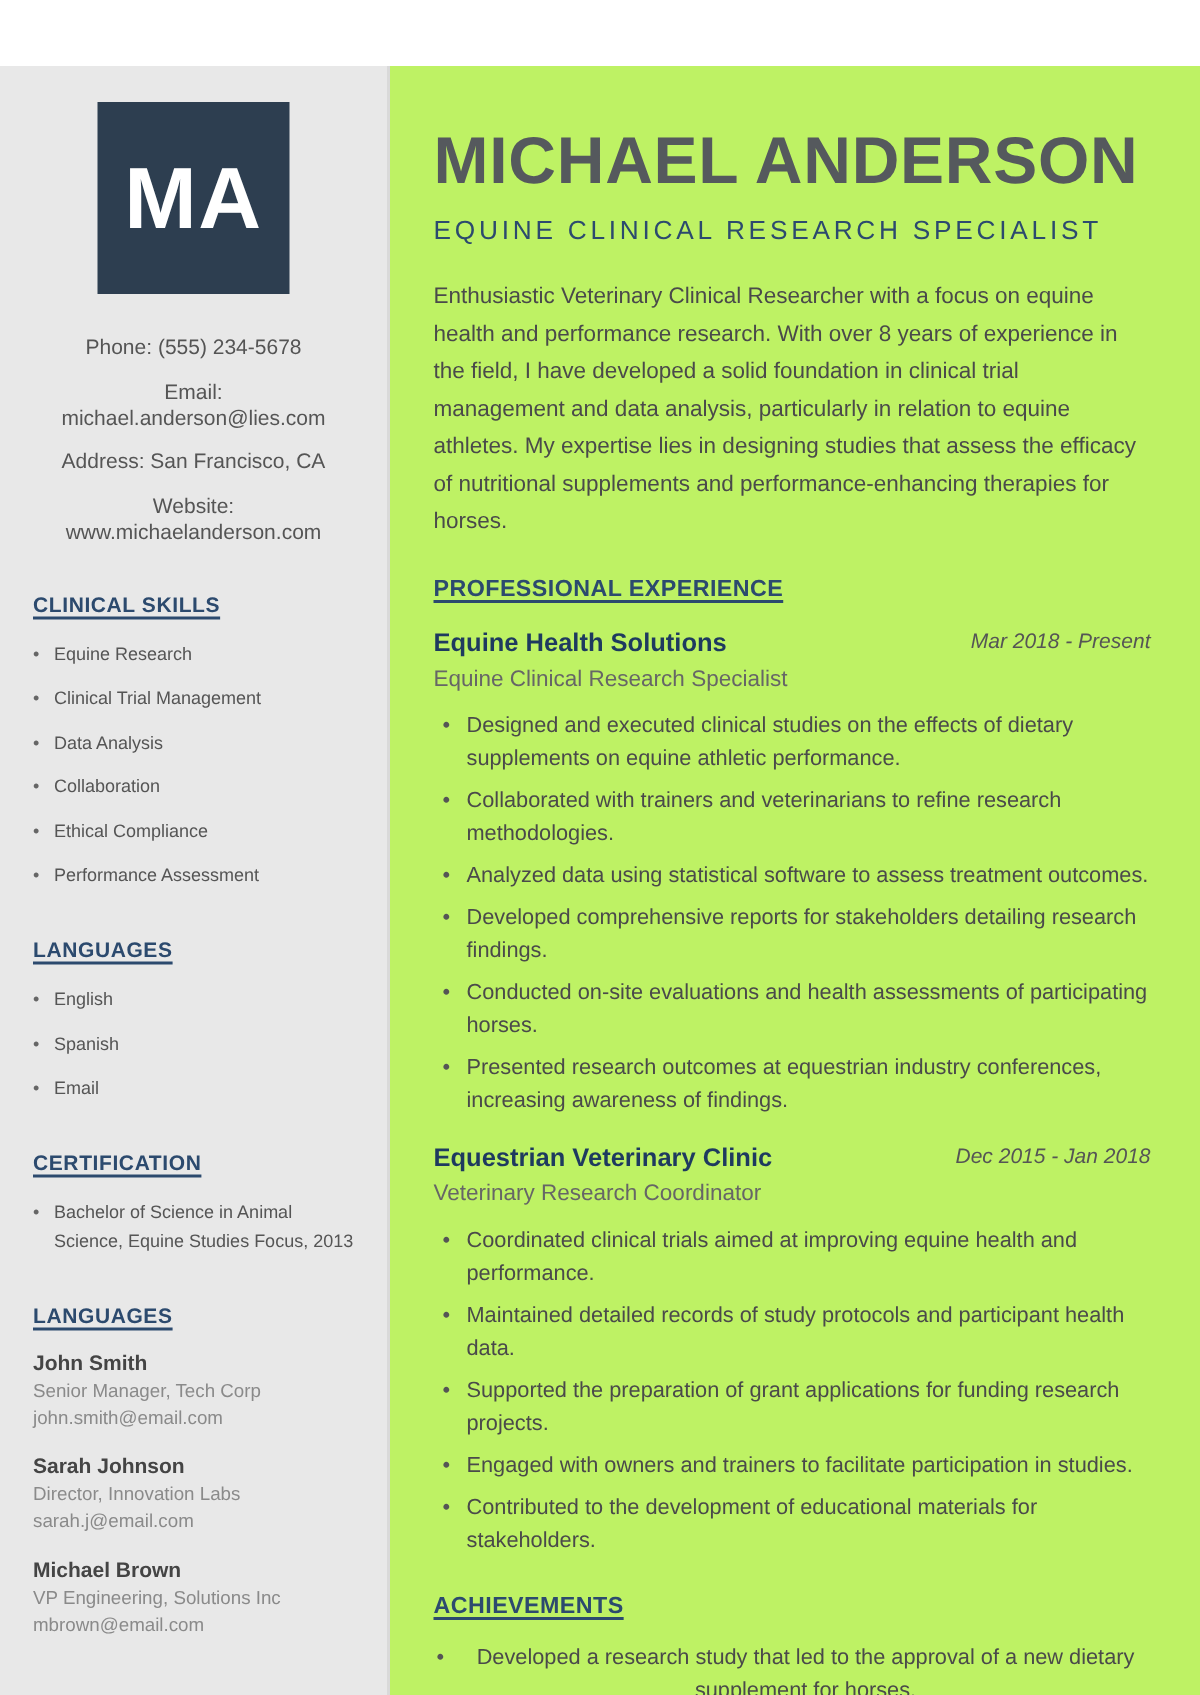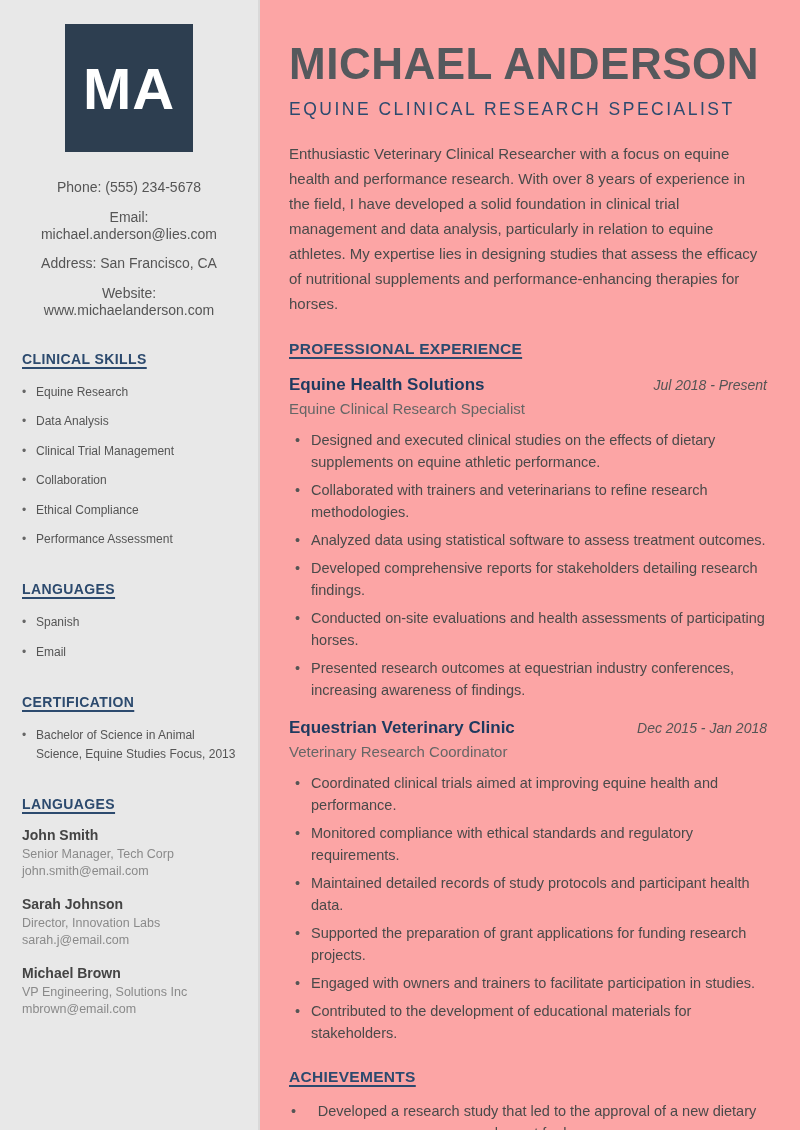--- a/index.html
+++ b/index.html
@@ -4,21 +4,21 @@
 <style>
   * { box-sizing: border-box; margin: 0; padding: 0; }
   html, body { width: 800px; height: 1130px; }
   body {
     font-family: "Liberation Sans", sans-serif;
     background: #ffffff;
     position: relative;
     overflow: hidden;
     color: #444;
   }
-  .page { position: absolute; inset: 0; background: #fca5a5; }
+  .page { position: absolute; inset: 0; background: #bef264; margin-top: 44px; }
 
   
   .sidebar {
     position: absolute;
     left: 0; top: 0; bottom: 0;
     width: 260px;
     background: #e8e8e8;
     border-right: 2px solid #d9d9d9;
     padding: 0 22px;
   }
@@ -104,21 +104,21 @@
     color: #2c4a6e;
     letter-spacing: 0.3px;
     text-decoration: underline;
     text-decoration-thickness: 1.5px;
     text-underline-offset: 3px;
   }
   .job-header {
     margin-top: 17px;
     display: flex;
     justify-content: space-between;
-    align-items: center;
+    align-items: flex-start;
   }
   .company { font-size: 17px; font-weight: bold; color: #1e3a5f; }
   .dates { font-size: 14px; font-style: italic; color: #555; }
   .role { margin-top: 5px; font-size: 15px; color: #666; }
   .bullets { margin-top: 12px; list-style: none; }
   .bullets li {
     font-size: 14.5px;
     color: #4a4a4a;
     line-height: 22px;
     margin-bottom: 6px;
@@ -148,29 +148,30 @@
     <div class="contact">
       <div class="line">Phone: (555) 234-5678</div>
       <div class="line">Email: michael.anderson@lies.com</div>
       <div class="line">Address: San Francisco, CA</div>
       <div class="line">Website: www.michaelanderson.com</div>
     </div>
 
     <h3 class="side-heading">CLINICAL SKILLS</h3>
     <ul class="side-list">
       <li>Equine Research</li>
+      <li>Clinical Trial Management</li>
       <li>Data Analysis</li>
-      <li>Clinical Trial Management</li>
       <li>Collaboration</li>
       <li>Ethical Compliance</li>
       <li>Performance Assessment</li>
     </ul>
 
     <h3 class="side-heading">LANGUAGES</h3>
     <ul class="side-list">
+      <li>English</li>
       <li>Spanish</li>
       <li>Email</li>
     </ul>
 
     <h3 class="side-heading">CERTIFICATION</h3>
     <ul class="side-list">
       <li>Bachelor of Science in Animal Science, Equine Studies Focus, 2013</li>
     </ul>
 
     <h3 class="side-heading">LANGUAGES</h3>
@@ -194,42 +195,41 @@
   <main class="main">
     <h1 class="name">MICHAEL ANDERSON</h1>
     <div class="job-title-main">EQUINE CLINICAL RESEARCH SPECIALIST</div>
     <p class="summary">Enthusiastic Veterinary Clinical Researcher with a focus on equine health and performance research. With over 8 years of experience in the field, I have developed a solid foundation in clinical trial management and data analysis, particularly in relation to equine athletes. My expertise lies in designing studies that assess the efficacy of nutritional supplements and performance-enhancing therapies for horses.</p>
 
     <h2 class="section-heading">PROFESSIONAL EXPERIENCE</h2>
 
     <div>
       <div class="job-header">
         <span class="company">Equine Health Solutions</span>
-        <span class="dates">Jul 2018 - Present</span>
+        <span class="dates">Mar 2018 - Present</span>
       </div>
       <div class="role">Equine Clinical Research Specialist</div>
       <ul class="bullets">
         <li>Designed and executed clinical studies on the effects of dietary supplements on equine athletic performance.</li>
         <li>Collaborated with trainers and veterinarians to refine research methodologies.</li>
         <li>Analyzed data using statistical software to assess treatment outcomes.</li>
         <li>Developed comprehensive reports for stakeholders detailing research findings.</li>
         <li>Conducted on-site evaluations and health assessments of participating horses.</li>
         <li>Presented research outcomes at equestrian industry conferences, increasing awareness of findings.</li>
       </ul>
     </div>
 
     <div>
       <div class="job-header">
         <span class="company">Equestrian Veterinary Clinic</span>
         <span class="dates">Dec 2015 - Jan 2018</span>
       </div>
       <div class="role">Veterinary Research Coordinator</div>
       <ul class="bullets">
         <li>Coordinated clinical trials aimed at improving equine health and performance.</li>
-        <li>Monitored compliance with ethical standards and regulatory requirements.</li>
         <li>Maintained detailed records of study protocols and participant health data.</li>
         <li>Supported the preparation of grant applications for funding research projects.</li>
         <li>Engaged with owners and trainers to facilitate participation in studies.</li>
         <li>Contributed to the development of educational materials for stakeholders.</li>
       </ul>
     </div>
 
     <h2 class="section-heading">ACHIEVEMENTS</h2>
     <ul class="bullets tight achv">
       <li>Developed a research study that led to the approval of a new dietary supplement for horses.</li>

